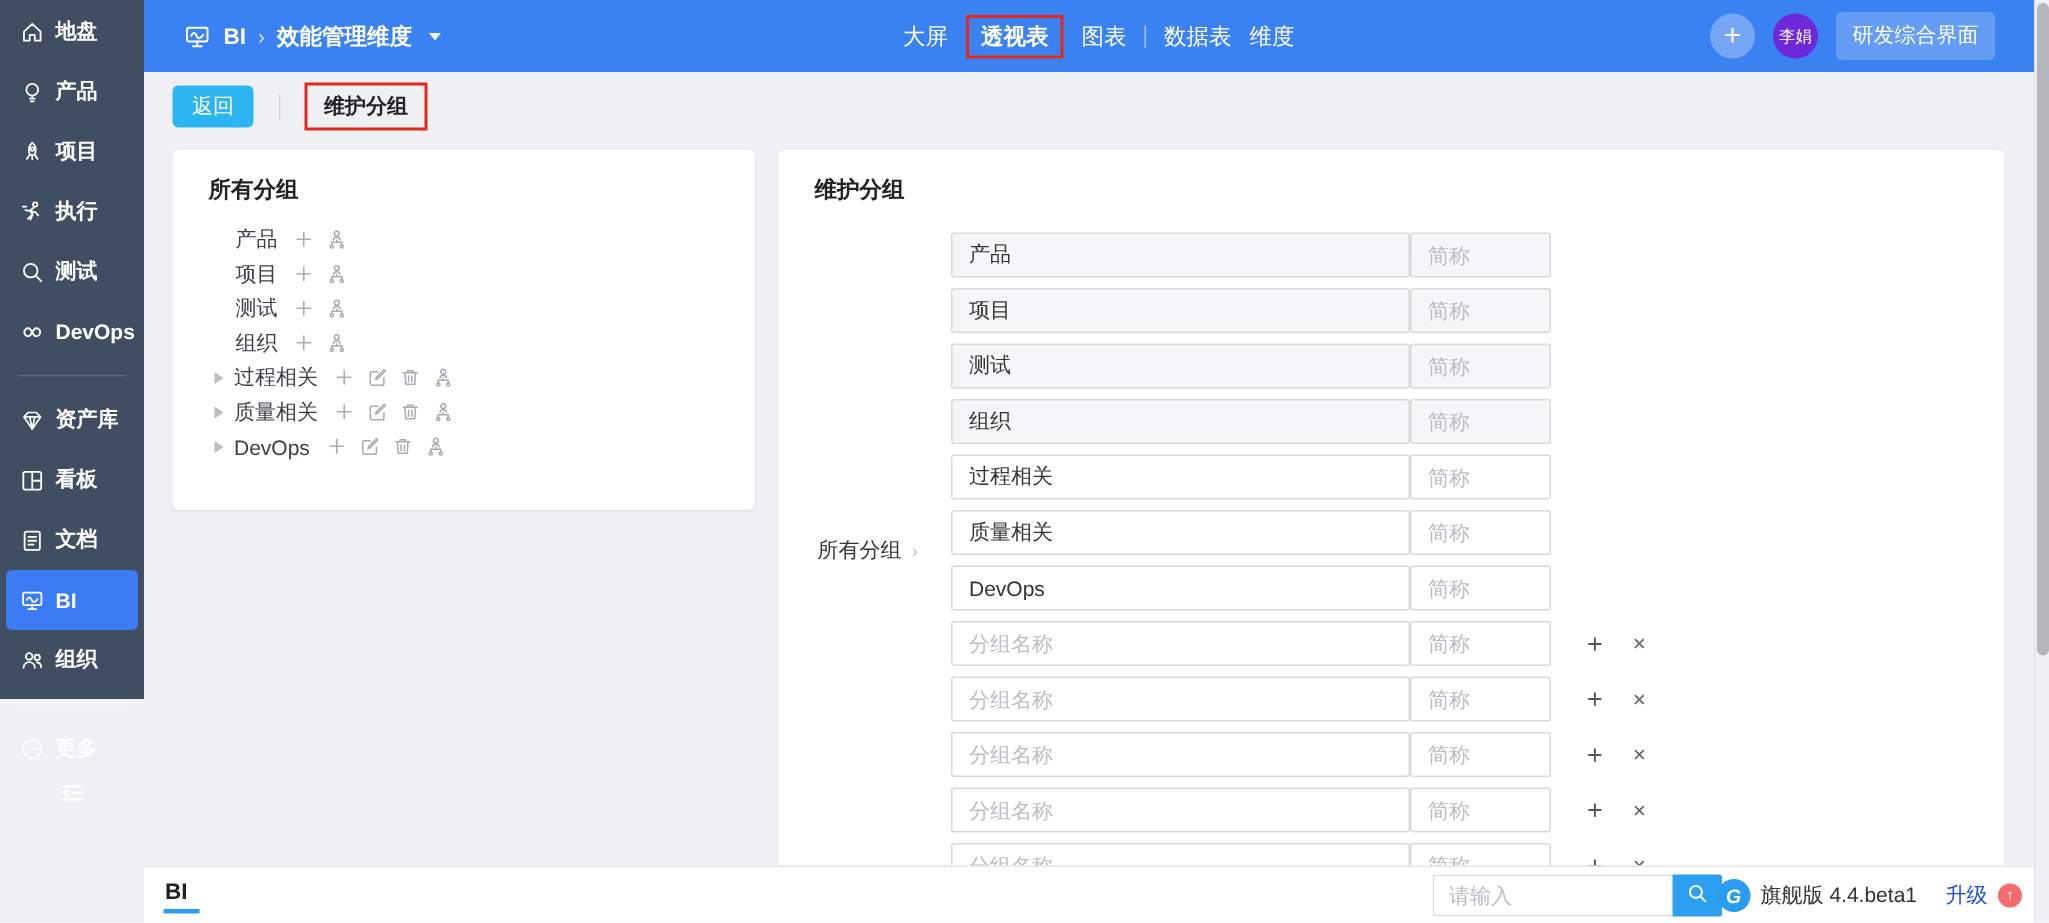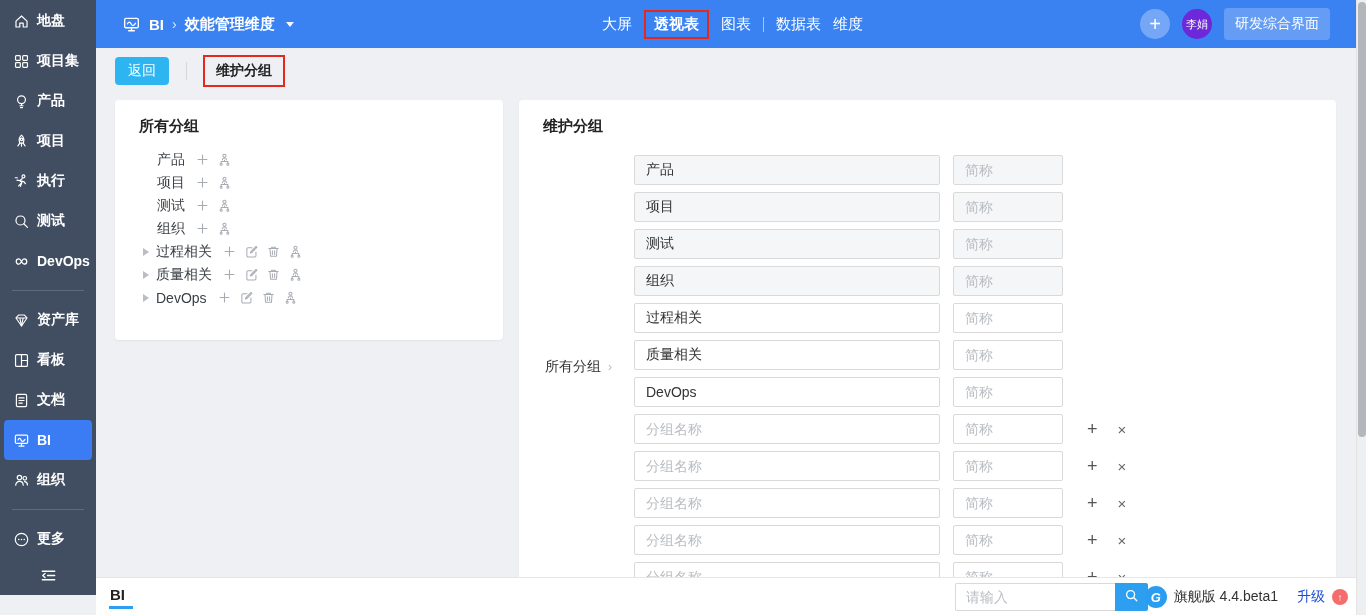--- a/index.html
+++ b/index.html
@@ -1,21 +1,21 @@
 <!DOCTYPE html>
 <html><head>
 <meta charset="utf-8">
 <style>
   html,body{margin:0;padding:0;}
   *{box-sizing:border-box;}
   .screen{position:relative;width:1366px;height:615px;background:#eef0f4;overflow:hidden;
           font-family:"Liberation Sans","DejaVu Sans",sans-serif;color:#333;}
 
   
-  .sidebar{position:absolute;left:0;top:0;width:96px;height:595px;background:#414e61;
+  .sidebar{position:absolute;left:0;top:0;width:96px;height:466px;background:#414e61;
            color:#fff;display:flex;flex-direction:column;padding-top:1px;}
   .side-item{height:40px;display:flex;align-items:center;padding-left:13px;gap:7px;
              font-size:14px;font-weight:700;cursor:pointer;flex:0 0 auto;}
   .side-item.active{background:#3b7cf5;border-radius:4px;margin:0 4px;padding-left:9px;}
   .sicon svg{width:17px;height:17px;display:block;}
   .side-divider{height:1px;background:rgba(255,255,255,.16);margin:9px 12px;flex:0 0 auto;}
   .side-collapse{margin-top:auto;height:46px;display:flex;align-items:center;justify-content:center;cursor:pointer;}
   .side-collapse svg{width:19px;height:19px;}
 
   
@@ -64,21 +64,21 @@
   
   .side-label{position:absolute;left:26px;top:258px;font-size:14px;color:#333;
               display:flex;gap:7px;align-items:center;}
   .side-label .chev{color:#b9bdc4;font-size:12px;}
   .form{position:absolute;left:115px;top:55px;}
   .frow{display:flex;align-items:center;margin-bottom:7px;height:30px;}
   .inp{height:30px;border:1px solid #d9d9d9;border-radius:2px;padding:0 11px;font-size:14px;
        color:#333;background:#fff;font-family:inherit;outline:none;}
   .inp::placeholder{color:#b9bdc2;}
   .inp.name{width:306px;}
-  .inp.abbr{width:110px;margin-left:13px;}
+  .inp.abbr{width:94px;margin-left:0;}
   .inp:disabled{background:#f5f6f7;color:#333;}
   .row-btn{background:none;border:none;font-size:18px;color:#555;margin-left:24px;cursor:pointer;
            line-height:1;padding:0;font-family:inherit;}
   .row-btn.del{color:#666;margin-left:20px;font-size:15px;}
 
   
   .footer{position:absolute;left:96px;top:577px;width:1270px;height:38px;background:#fff;
           border-top:1px solid #e6e6e6;z-index:5;}
   .f-tab{position:absolute;left:14px;top:8px;font-size:15px;font-weight:700;color:#222;cursor:pointer;}
   .f-underline{position:absolute;left:13px;top:28px;width:24px;height:3px;background:#2d9ff0;}
@@ -111,31 +111,20 @@
     <div class="side-item">
       <span class="sicon">
           <svg viewBox="0 0 20 20" fill="none" stroke="currentColor" stroke-width="1.4" stroke-linecap="round" stroke-linejoin="round">
             <path d="M3.5 9.5 10 3.5l6.5 6V16.5H12V12H8v4.5H3.5Z"></path>
           </svg>
         </span>
       <span>地盘</span>
     </div>
     <div class="side-item">
       <span class="sicon">
-          <svg viewBox="0 0 20 20" fill="none" stroke="currentColor" stroke-width="1.4">
-            <rect x="3" y="3" width="5.6" height="5.6" rx="1"></rect>
-            <rect x="11.4" y="3" width="5.6" height="5.6" rx="1"></rect>
-            <rect x="3" y="11.4" width="5.6" height="5.6" rx="1"></rect>
-            <rect x="11.4" y="11.4" width="5.6" height="5.6" rx="1"></rect>
-          </svg>
-        </span>
-      <span>项目集</span>
-    </div>
-    <div class="side-item">
-      <span class="sicon">
           <svg viewBox="0 0 20 20" fill="none" stroke="currentColor" stroke-width="1.4" stroke-linecap="round">
             <circle cx="10" cy="8" r="4.6"></circle>
             <path d="M8.2 15h3.6M8.8 17.2h2.4M10 12.6V15"></path>
           </svg>
         </span>
       <span>产品</span>
     </div>
     <div class="side-item">
       <span class="sicon">
           <svg viewBox="0 0 20 20" fill="none" stroke="currentColor" stroke-width="1.4" stroke-linecap="round" stroke-linejoin="round">

